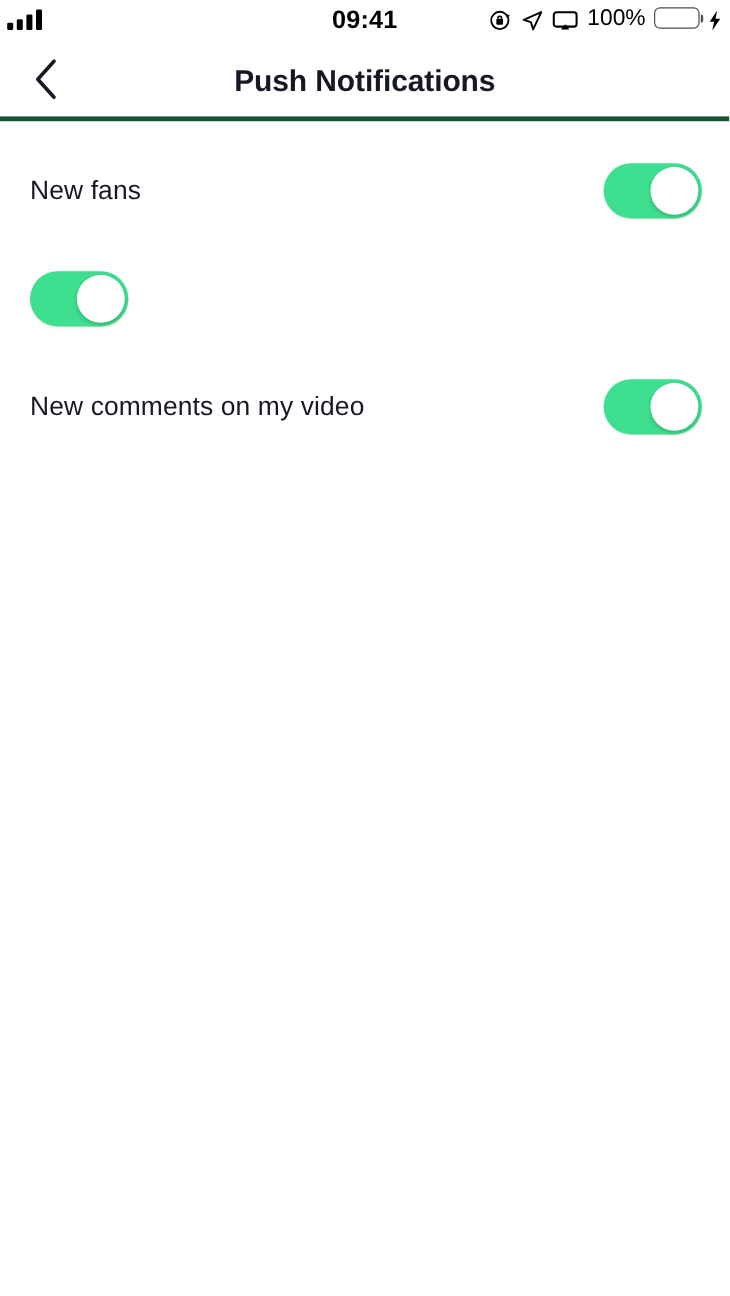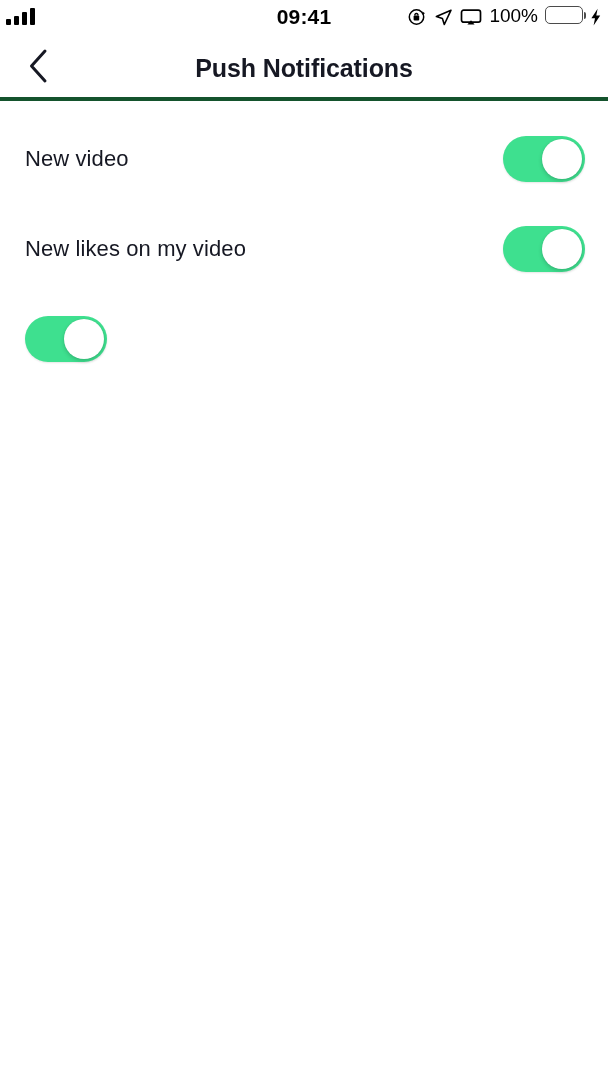--- a/index.html
+++ b/index.html
@@ -244,34 +244,34 @@
           <path d="M20 5 L6.5 20 L20 35" fill="none" stroke="#161823" stroke-width="3" stroke-linecap="round" stroke-linejoin="round"></path>
         </svg>
       </span>
     </div>
     <div class="header-title">Push Notifications</div>
   </div>
 
   <div class="list">
 
     <div class="row">
-      <span class="row-label">New video</span>
-      <span class="toggle" data-state="on" style="background: rgb(62, 224, 143);">
-        <span class="toggle-knob"></span>
-      </span>
-    </div>
-
-    <div class="row">
-      <span class="row-label">New likes on my video</span>
+      <span class="row-label">New fans</span>
       <span class="toggle" data-state="on" style="background: rgb(62, 224, 143);">
         <span class="toggle-knob"></span>
       </span>
     </div>
 
     <div class="row">
       <span class="toggle" data-state="on" style="background: rgb(62, 224, 143);">
         <span class="toggle-knob"></span>
       </span>
     </div>
 
+    <div class="row">
+      <span class="row-label">New comments on my video</span>
+      <span class="toggle" data-state="on" style="background: rgb(62, 224, 143);">
+        <span class="toggle-knob"></span>
+      </span>
+    </div>
+
   </div>
 
 </div>
 
 </body></html>

